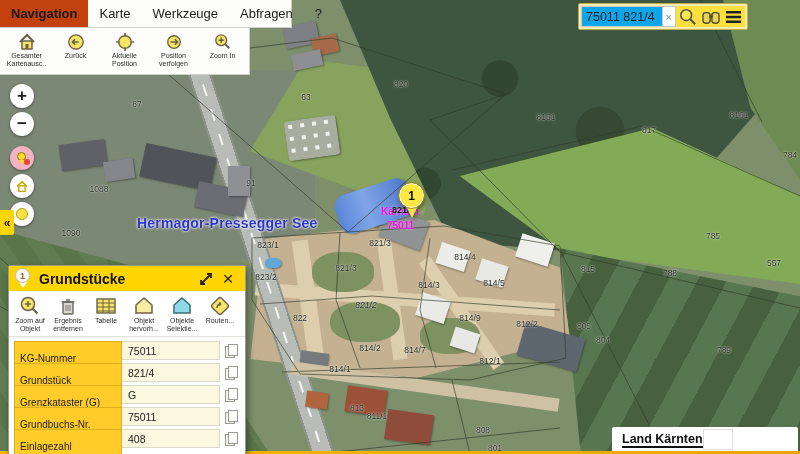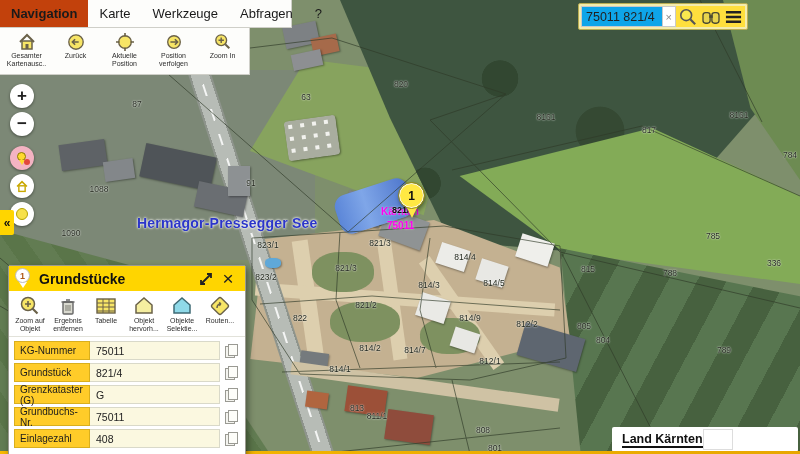--- a/index.html
+++ b/index.html
@@ -75,22 +75,22 @@
   #popup-pin .t { position:absolute; left:4px; top:14px; border-left:4px solid transparent; border-right:4px solid transparent; border-top:6px solid #fff; }
   #popup-title { flex:1; font-size:14px; font-weight:bold; color:#111; }
   .hdr-ic { display:flex; align-items:center; justify-content:center; width:22px; height:22px; cursor:pointer; }
   #popup-close { font-size:19px; color:#222; line-height:18px; }
   #popup-tools { display:flex; padding:5px 2px 3px 2px; border-bottom:1px solid #e2e2da; }
   .ptool { width:38px; display:flex; flex-direction:column; align-items:center; cursor:pointer; }
   .ptool svg { margin-bottom:1px; }
   .plab { font-size:7px; line-height:8px; color:#2c2c2c; text-align:center; white-space:nowrap; }
   #popup-rows { padding:4px 5px 6px 5px; }
   .prow { display:flex; align-items:stretch; margin-bottom:3px; height:19px; }
-  .pkey { width:76px; background:#FFCC29; border:1px solid #d9af1d; font-size:10px; color:#1c1c1c;
-      display:flex; align-items:center; padding:8px 5px; }
+  .pkey { width:108px; background:#FFCC29; border:1px solid #d9af1d; font-size:10px; color:#1c1c1c;
+      display:flex; align-items:center; padding:16px 5px; }
   .pval { flex:1; background:#FBF8E0; border:1px solid #d9d9c9; border-left:none; font-size:10.5px; color:#222;
       display:flex; align-items:center; padding:0 6px; }
   .pcopy { width:20px; display:flex; align-items:center; justify-content:center; cursor:pointer; }
   .copy-ic { position:relative; width:11px; height:13px; }
   .copy-ic::before { content:""; position:absolute; left:0; top:2px; width:8px; height:10px; border:1px solid #9a9a93; background:#f4f4ef; }
   .copy-ic::after  { content:""; position:absolute; left:3px; top:0; width:8px; height:10px; border:1px solid #9a9a93; background:#fdfdf9; }
 
   
   #branding { position:absolute; left:612px; top:427px; width:186px; height:25px; background:#fff;
       z-index:20; display:flex; align-items:center; padding:0 4px 0 10px; border-radius:2px; }
@@ -177,35 +177,35 @@
         <span class="plbl" style="left: 306px; top: 97px;">63</span>
         <span class="plbl" style="left: 401px; top: 84px;">820</span>
         <span class="plbl" style="left: 546px; top: 117px;">8161</span>
         <span class="plbl" style="left: 739px; top: 115px;">8161</span>
         <span class="plbl" style="left: 649px; top: 130px;">817</span>
         <span class="plbl" style="left: 790px; top: 155px;">784</span>
         <span class="plbl" style="left: 99px; top: 189px;">1088</span>
         <span class="plbl" style="left: 251px; top: 183px;">91</span>
         <span class="plbl" style="left: 71px; top: 233px;">1090</span>
         <span class="plbl" style="left: 713px; top: 236px;">785</span>
-        <span class="plbl" style="left: 774px; top: 263px;">336</span>
+        <span class="plbl" style="left: 774px; top: 263px;">557</span>
         <span class="plbl" style="left: 588px; top: 269px;">815</span>
         <span class="plbl" style="left: 670px; top: 273px;">788</span>
         <span class="plbl" style="left: 831px; top: 315px;">766</span>
         <span class="plbl" style="left: 584px; top: 326px; text-align: right;">805</span>
         <span class="plbl" style="left: 603px; top: 340px;">804</span>
         <span class="plbl" style="left: 724px; top: 350px;">789</span>
         <span class="plbl" style="left: 268px; top: 245px;">823/1</span>
         <span class="plbl" style="left: 380px; top: 243px;">821/3</span>
         <span class="plbl" style="left: 346px; top: 268px;">821/3</span>
         <span class="plbl" style="left: 266px; top: 277px;">823/2</span>
         <span class="plbl" style="left: 465px; top: 257px;">814/4</span>
         <span class="plbl" style="left: 429px; top: 285px;">814/3</span>
         <span class="plbl" style="left: 494px; top: 283px;">814/5</span>
-        <span class="plbl" style="left: 366px; top: 305px;">821/2</span>
+        <span class="plbl" style="left: 366px; top: 305px; font-style: italic;">821/2</span>
         <span class="plbl" style="left: 300px; top: 318px;">822</span>
         <span class="plbl" style="left: 470px; top: 318px;">814/9</span>
         <span class="plbl" style="left: 527px; top: 324px;">812/2</span>
         <span class="plbl" style="left: 370px; top: 348px;">814/2</span>
         <span class="plbl" style="left: 415px; top: 350px;">814/7</span>
         <span class="plbl" style="left: 340px; top: 369px;">814/1</span>
         <span class="plbl" style="left: 490px; top: 361px;">812/1</span>
         <span class="plbl" style="left: 357px; top: 408px;">813</span>
         <span class="plbl" style="left: 377px; top: 416px;">811/1</span>
         <span class="plbl" style="left: 483px; top: 430px;">808</span>

